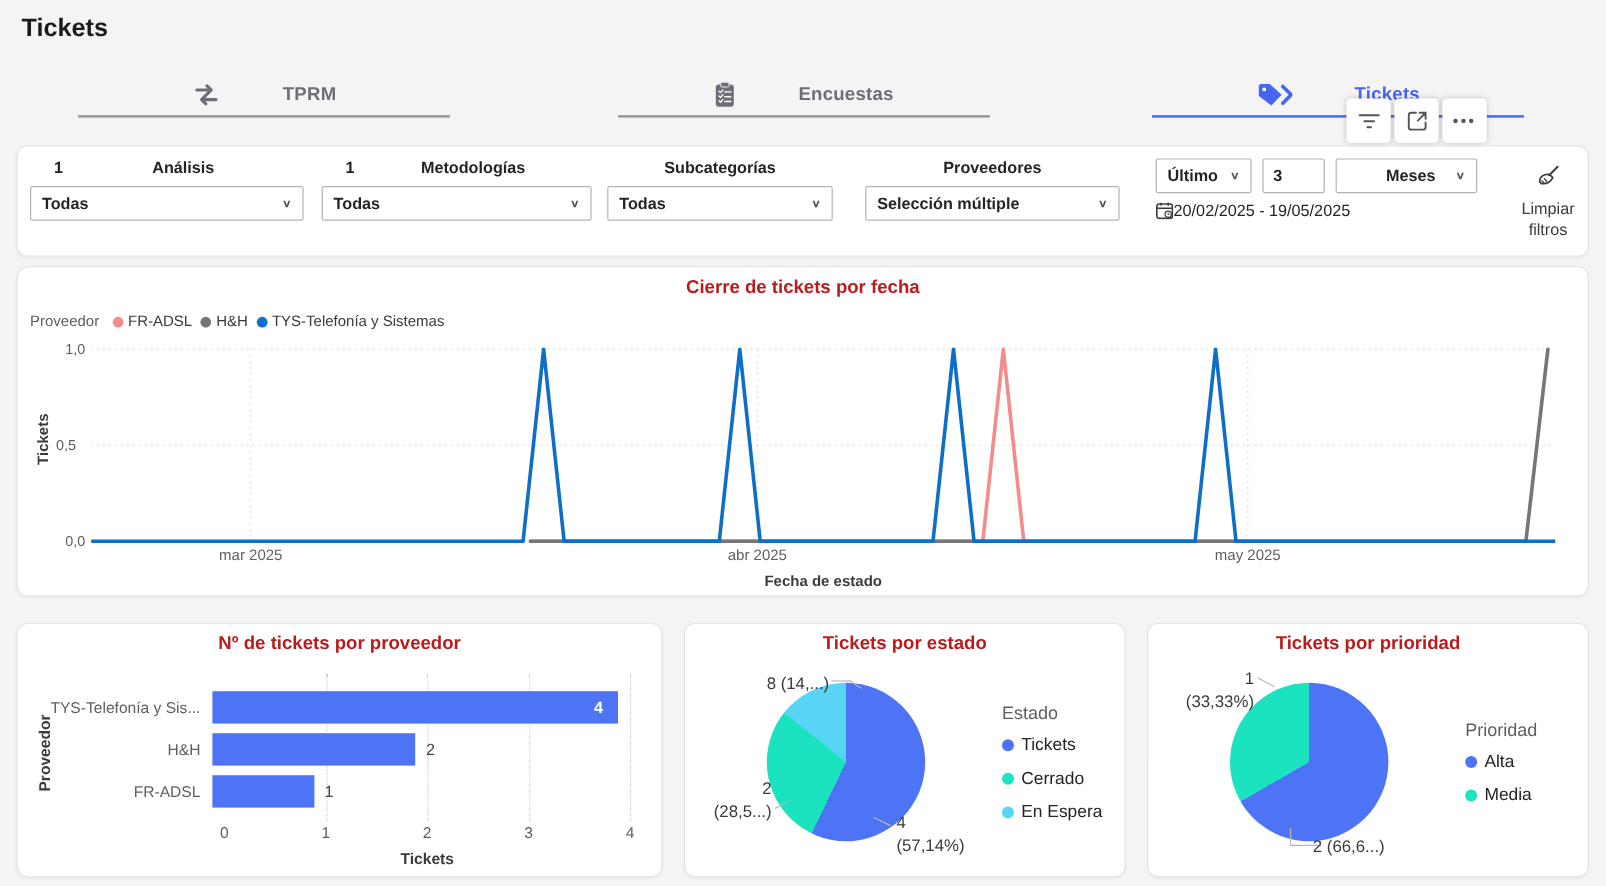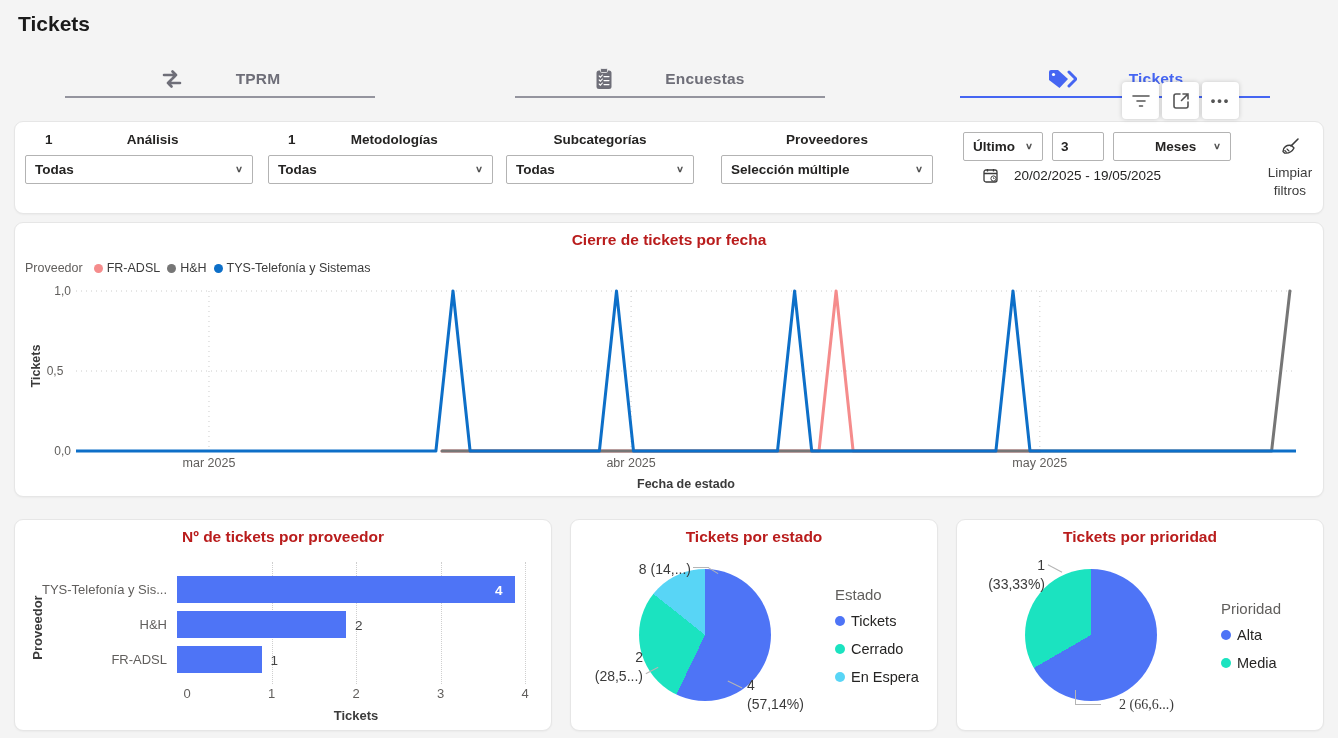--- a/index.html
+++ b/index.html
@@ -23,21 +23,21 @@
   #filter-card { left:14px; top:121px; width:1310px; height:93px; }
   .fcol { position:absolute; top:10px; }
   .fhead { display:flex; font-size:13.5px; font-weight:700; color:#252423; margin-bottom:8px; }
   .fcount { margin-left:20px; }
   .flabel { flex:1; text-align:center; }
   .flabel.solo { text-align:center; }
   .dropdown { height:29px; border:1px solid #b3b3b3; border-radius:2px; background:#fff; display:flex; align-items:center; padding:0 9px; font-size:13.5px; font-weight:700; color:#252423; cursor:pointer; }
   .dropdown .chev { margin-left:auto; color:#555; font-size:11px; transform:scaleY(.8); }
   .num-input { height:29px; border:1px solid #b3b3b3; border-radius:2px; background:#fff; font-size:13.5px; font-weight:700; color:#252423; padding:0 8px; width:100%; font-family:"Liberation Sans",sans-serif; }
   .fecha-row { display:flex; gap:9px; }
-  .date-range { display:flex; align-items:flex-start; gap:16px; margin-top:7px; font-size:13.5px; color:#252423;margin-left:20px; }
+  .date-range { display:flex; align-items:flex-start; gap:0; margin-top:7px; font-size:13.5px; color:#252423; }
   #limpiar { position:absolute; left:1243px; top:14px; width:64px; text-align:center; cursor:pointer; }
   #limpiar .limp-label { font-size:13.5px; color:#3b3b3b; line-height:1.3; margin-top:2px; }
 
   
   #line-card { left:14px; top:222px; width:1310px; height:275px; }
   .chart-title { position:absolute; left:0; right:0; top:8px; text-align:center; font-size:15.5px; font-weight:700; color:#b91c1c; }
   #line-legend { position:absolute; left:10px; top:38px; display:flex; align-items:center; gap:7px; font-size:12.5px; }
   #line-legend .lg-title { color:#605e5c; margin-right:4px; }
   .lg-item { display:flex; align-items:center; gap:4px; color:#3b3b3b; cursor:pointer; }
   .dot { width:9px; height:9px; border-radius:50%; display:inline-block; }
@@ -337,21 +337,21 @@
   <div class="pie" style="left: 68px; top: 49px; background: conic-gradient(rgb(78, 116, 246) 0%, rgb(78, 116, 246) 66.67%, rgb(27, 227, 192) 66.67%, rgb(27, 227, 192) 100%);"></div>
 
   <div class="callout" style="left:8px; top:36px; width:80px; text-align:right;">
     <div>1</div>
     <div>(33,33%)</div>
   </div>
   <div class="leader" style="left:90px; top:48px; width:16px; transform:rotate(28deg);"></div>
 
   <div class="leader-v" style="left:118px; top:170px; height:14px;"></div>
   <div class="leader" style="left:118px; top:184px; width:26px;"></div>
-  <div class="callout" style="left:162px; top:176px;font-family:Liberation Serif, serif;">
+  <div class="callout" style="left:137px; top:176px;">
     <span>2 (66,6...)</span>
   </div>
 
   <div class="pie-legend" style="left:264px; top:80px;">
     <div class="plg-title">Prioridad</div>
     <div class="plg-item">
         <span class="dot" style="background: rgb(78, 116, 246);"></span>
         <span>Alta</span>
       </div>
     <div class="plg-item">

